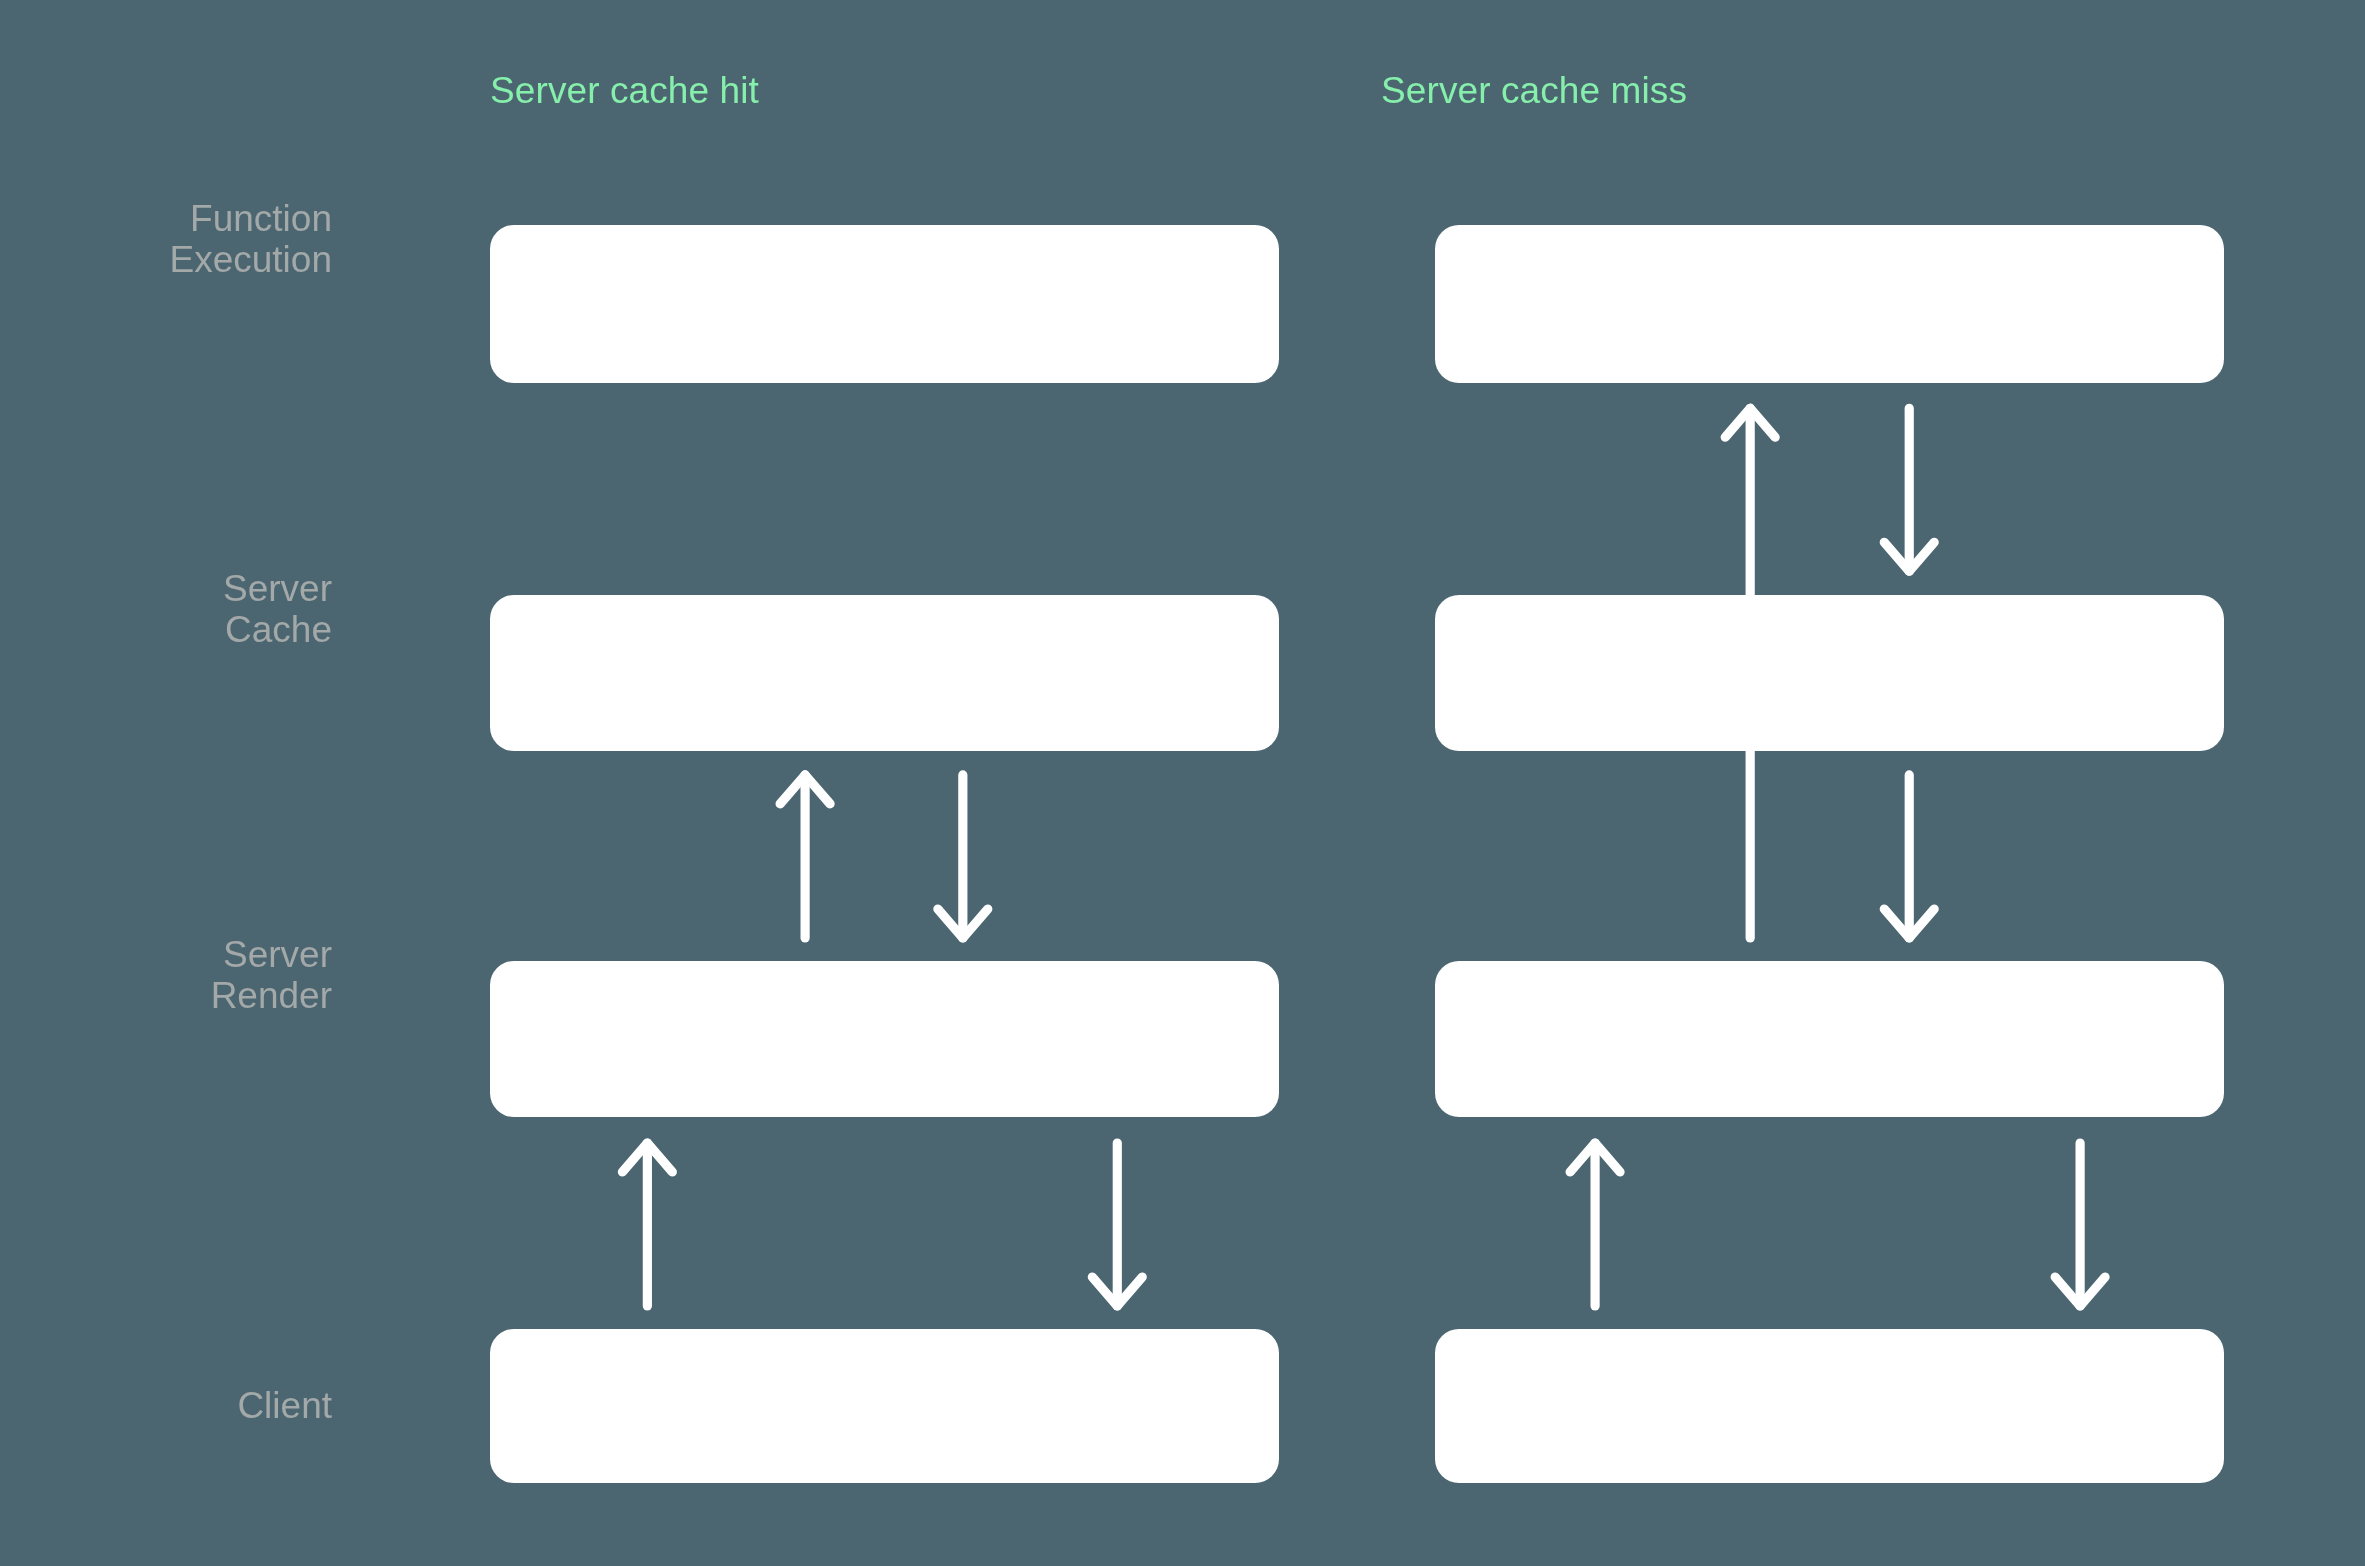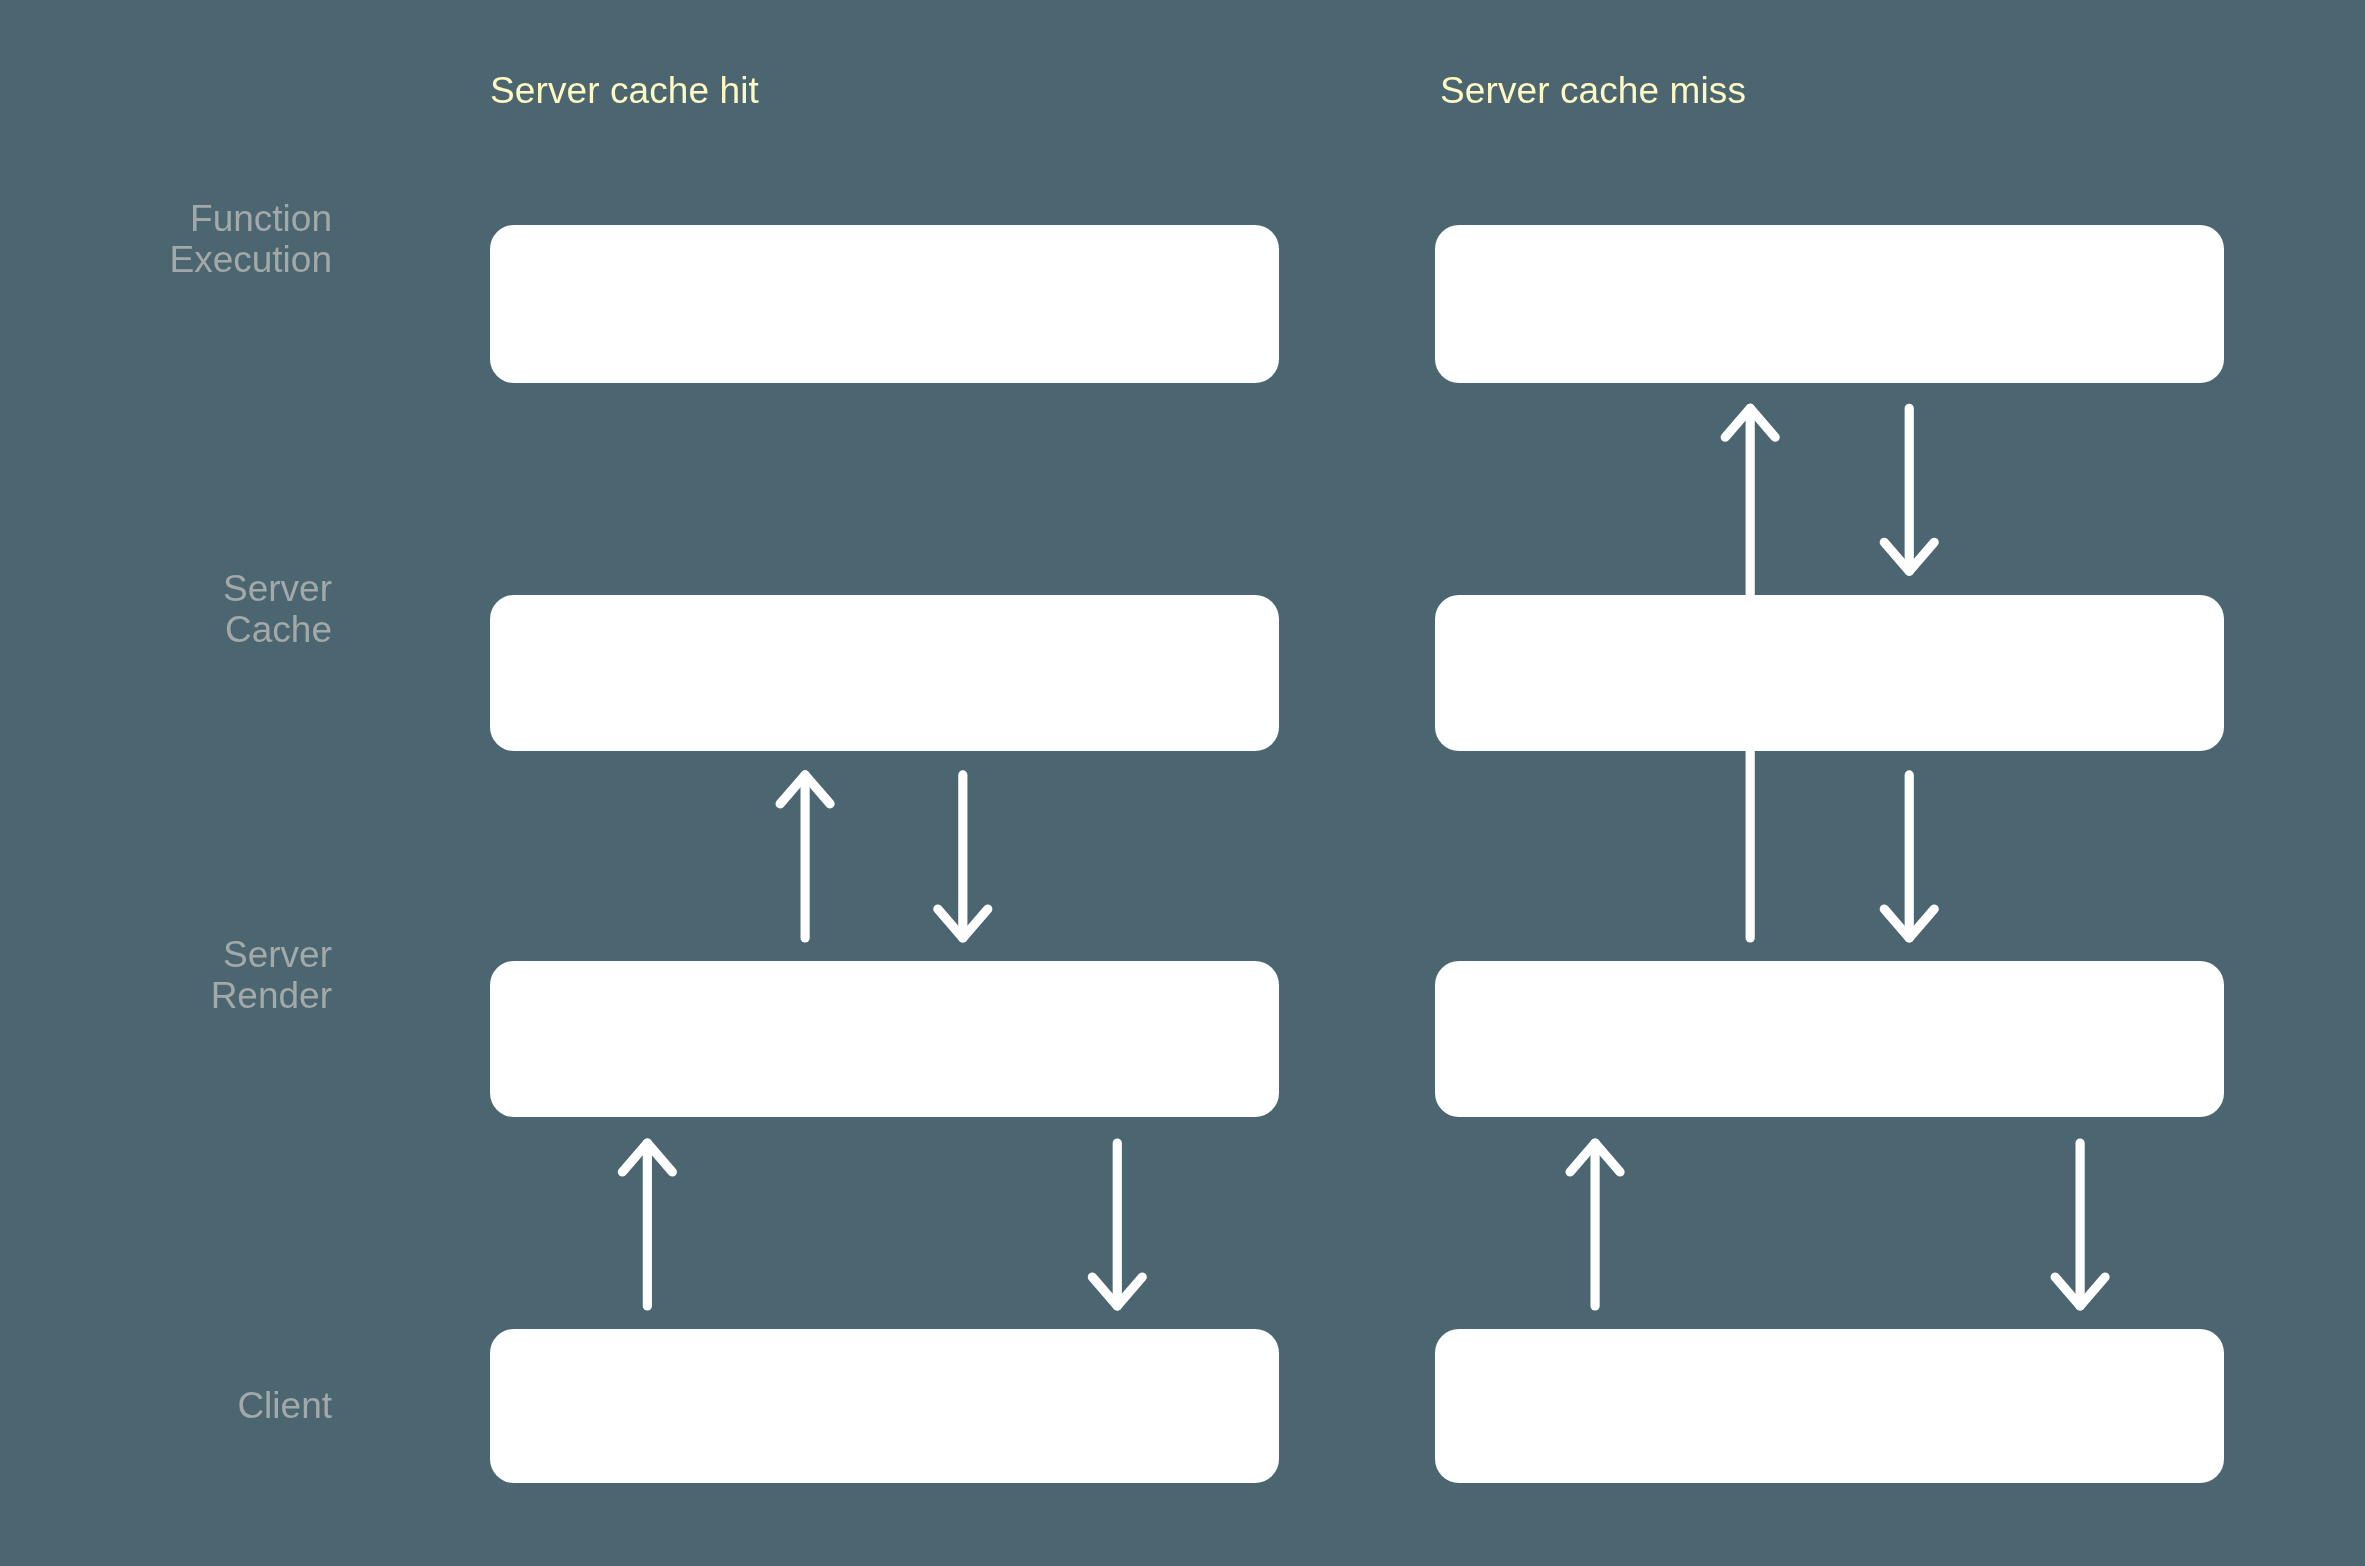--- a/index.html
+++ b/index.html
@@ -13,21 +13,21 @@
     width: 2366px;
     height: 1567px;
     background: #4b6670;
     overflow: hidden;
     font-family: "Liberation Sans", "DejaVu Sans", sans-serif;
   }
 
   
   .col-header {
     position: absolute;
-    color: #fef9c3;
+    color: #86efac;
     font-size: 37px;
     font-weight: 400;
     letter-spacing: 0.1px;
     white-space: nowrap;
     line-height: 1;
   }
 
   
   .row-label {
     position: absolute;
@@ -58,21 +58,21 @@
     pointer-events: none;
   }
 </style>
 </head>
 <body>
 
 <div id="stage">
 
   <div class="col-header" style="left:490px; top:72px;">Server cache hit</div>
 
-  <div class="col-header" style="left:1440px; top:72px;">Server cache miss</div>
+  <div class="col-header" style="left:1381px; top:72px;">Server cache miss</div>
 
   <div class="row-label" style="top:198px;">Function
 Execution</div>
 
   <div class="row-label" style="top:568px;">Server
 Cache</div>
 
   <div class="row-label" style="top:934px;">Server
 Render</div>
 

